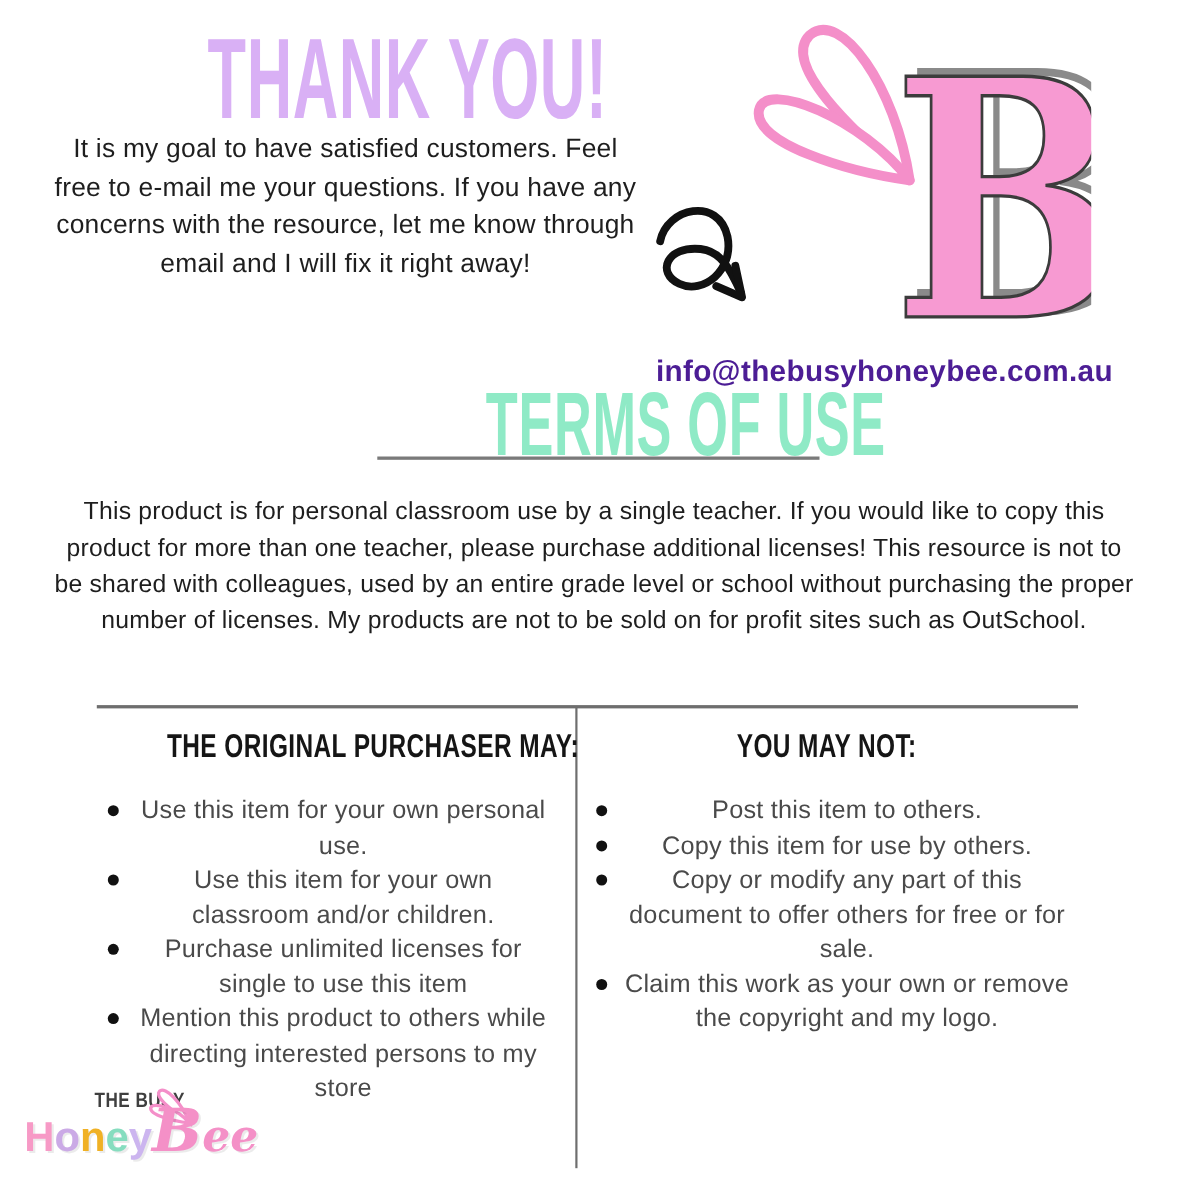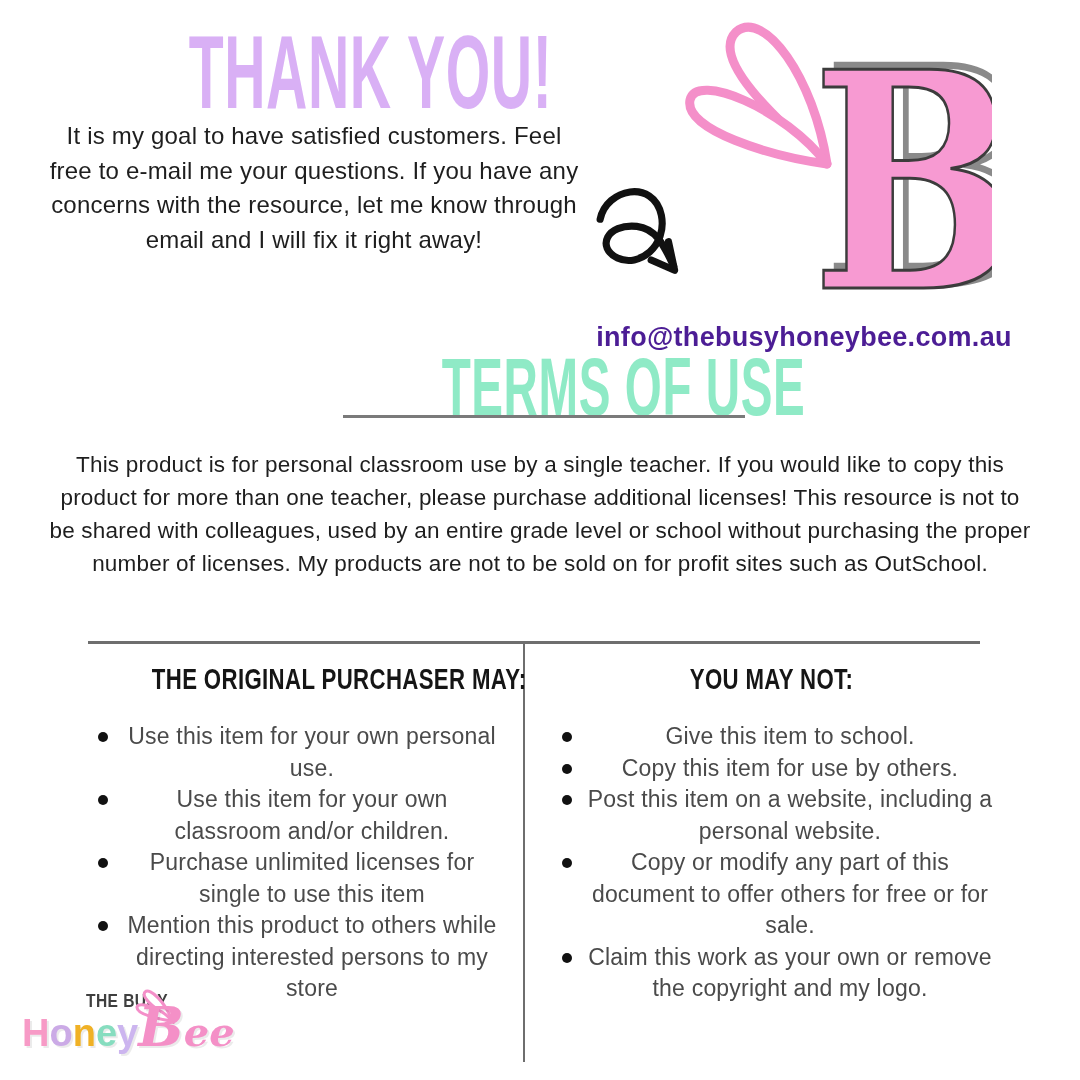--- a/index.html
+++ b/index.html
@@ -70,21 +70,21 @@
     letter-spacing:.2px;
   }
 
   
   .h-rule{left:88px;top:641px;width:892px;height:3px;background:#6e6e6e;}
   .v-rule{left:523px;top:643px;width:2px;height:419px;background:#6e6e6e;}
 
   
   .col{text-align:center;}
   .col-left{left:86px;top:662px;width:416px;}
-  .col-right{left:550px;top:662px;width:444px;}
+  .col-right{left:530px;top:662px;width:444px;}
   .col-heading{
     display:inline-block;
     font-size:30px;font-weight:bold;color:#151515;
     line-height:1.1;
     transform:scaleX(.74);
     transform-origin:center top;
     white-space:nowrap;
     letter-spacing:.5px;
   }
   .bullet-list{
@@ -179,23 +179,22 @@
       <li>Use this item for your own personal use.</li>
       <li>Use this item for your own classroom and/or children.</li>
       <li>Purchase unlimited licenses for single to use this item</li>
       <li>Mention this product to others while directing interested persons to my store</li>
     </ul>
   </div>
 
   <div class="abs col col-right">
     <span class="col-heading">YOU MAY NOT:</span>
     <ul class="bullet-list">
-      <li>Give this item to school.</li>
+      <li>Post this item to others.</li>
       <li>Copy this item for use by others.</li>
-      <li>Post this item on a website, including a personal website.</li>
       <li>Copy or modify any part of this document to offer others for free or for sale.</li>
       <li>Claim this work as your own or remove the copyright and my logo.</li>
     </ul>
   </div>
 
   <div class="abs footer-logo">
     <span class="footer-tagline" style="color: rgb(63, 63, 63);">THE BUSY</span>
     <svg class="footer-wings" viewBox="0 0 46 36">
       <path d="M40,33 C 26,22 8,10 13,4 C 18,-1 34,15 40,33 Z" fill="#ffffff" stroke="#f48fc9" stroke-width="3"></path>
       <path d="M40,33 C 26,31 4,26 5,19 C 7,13 30,20 40,33 Z" fill="#ffffff" stroke="#f48fc9" stroke-width="3"></path>

